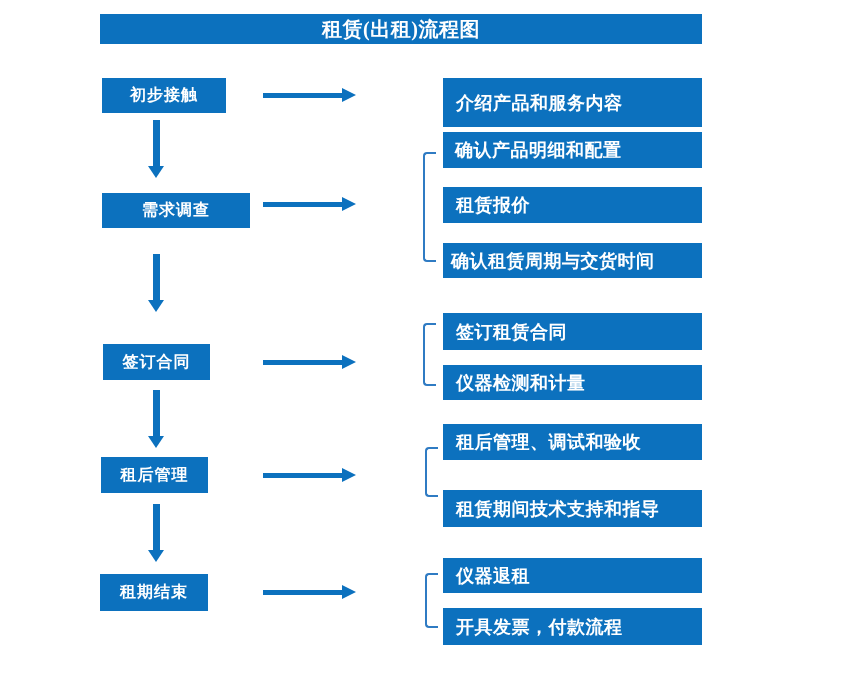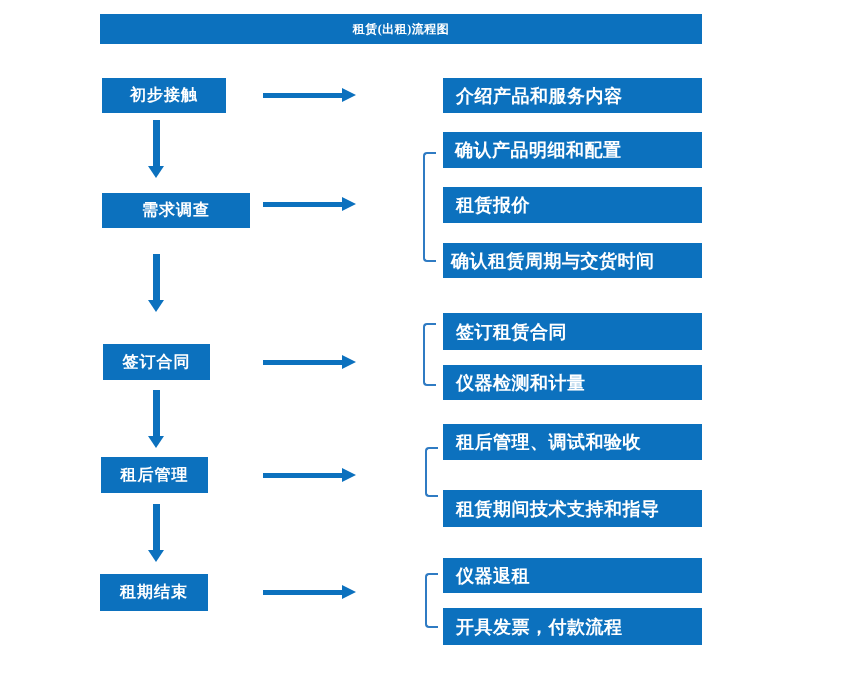--- a/index.html
+++ b/index.html
@@ -19,21 +19,21 @@
     position: absolute;
     background: var(--primary, #0C71BE);
     color: #ffffff;
     font-weight: bold;
     display: flex;
     align-items: center;
     box-sizing: border-box;
   }
   .title-bar {
     justify-content: center;
-    font-size: 12px;
+    font-size: 20px;
     letter-spacing: 0.5px;
   }
   .step {
     justify-content: center;
     font-size: 16px;
     letter-spacing: 1px;
   }
   .output {
     font-size: 18px;
     padding-left: 13px;
@@ -131,21 +131,21 @@
   <div class="arrow-right" style="left:263px; top:585px;">
     <div class="shaft"></div>
     <div class="head"></div>
   </div>
 
   <div class="bracket" style="left:423px; top:152px; height:110px;"></div>
   <div class="bracket" style="left:423px; top:323px; height:63px;"></div>
   <div class="bracket" style="left:425px; top:447px; height:50px;"></div>
   <div class="bracket" style="left:425px; top:573px; height:55px;"></div>
 
-  <div class="box output" style="left:443px; top:78px; width:259px; height:35px;">介绍产品和服务内容</div>
+  <div class="box output" style="left:443px; top:78px; width:259px; height:49px;">介绍产品和服务内容</div>
 
   <div class="box output" style="left:443px; top:132px; width:259px; height:36px;padding-left:12px;">确认产品明细和配置</div>
   <div class="box output" style="left:443px; top:187px; width:259px; height:36px;">租赁报价</div>
   <div class="box output" style="left:443px; top:243px; width:259px; height:35px;padding-left:8px;">确认租赁周期与交货时间</div>
 
   <div class="box output" style="left:443px; top:313px; width:259px; height:37px;">签订租赁合同</div>
   <div class="box output" style="left:443px; top:365px; width:259px; height:35px;">仪器检测和计量</div>
 
   <div class="box output" style="left:443px; top:424px; width:259px; height:36px;">租后管理、调试和验收</div>
   <div class="box output" style="left:443px; top:490px; width:259px; height:37px;">租赁期间技术支持和指导</div>

